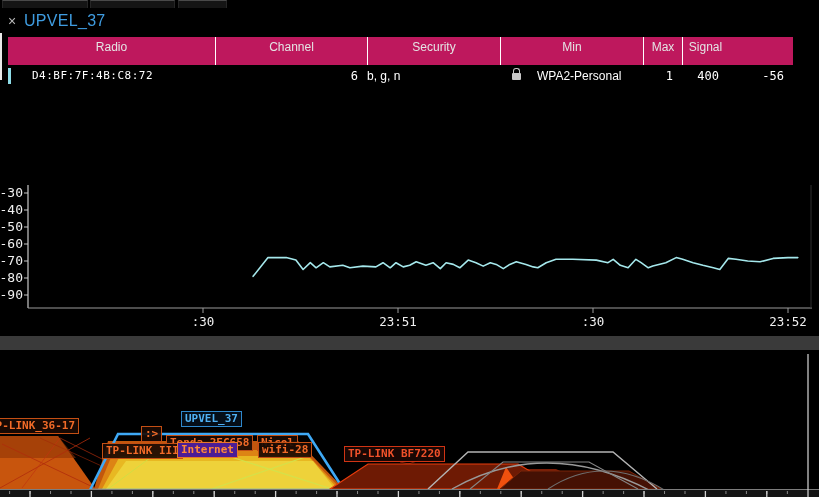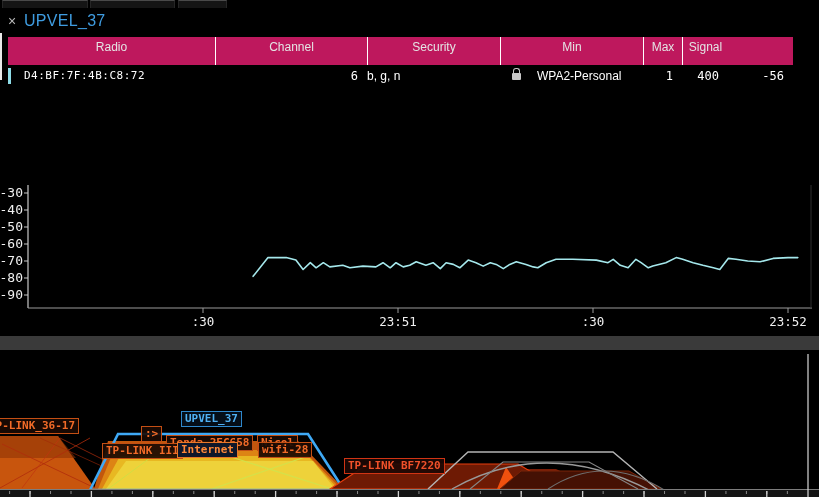--- a/index.html
+++ b/index.html
@@ -19,41 +19,41 @@
   
   #nettable { position:absolute; left:8px; top:37px; width:785px; }
   .trow { display:grid; grid-template-columns:207px 152px 133px 143px 39px 46px 65px; }
   .thead { background:#be185d; height:28px; }
   .thead .cell { color:#e4e4e4; font-size:12px; text-align:center; line-height:21px;
     border-left:1px solid #ffffff; }
   .thead .cell:first-child { border-left:none; }
   .tbody { background:#000; height:22px; position:relative; }
   .tbody .cell { color:#fff; font-size:12px; line-height:22px; white-space:nowrap; overflow:hidden; }
   .mono { font-family:"DejaVu Sans Mono", monospace; }
-  .cell.radio { padding-left:16px; font-size:11px; letter-spacing:.5px; }
+  .cell.radio { padding-left:24px; font-size:11px; letter-spacing:.5px; }
   .cell.r { text-align:right; padding-right:9px; }
   .cell.c { }
   .cell.sec { padding-left:12px; display:flex; align-items:center; gap:16px; }
   #row-accent { position:absolute; left:0; top:3px; width:3px; height:16px; background:#8fdde8; }
   .lock { position:relative; display:inline-block; width:9px; height:7px; background:#c8c8c8;
     border-radius:1px; margin-top:1px; }
   .lock:before { content:''; position:absolute; left:1px; top:-5px; width:5px; height:5px;
     border:1.5px solid #c8c8c8; border-bottom:none; border-radius:3px 3px 0 0; }
   
   svg { position:absolute; left:0; display:block; }
   #timechart { top:80px; }
   #separator { position:absolute; left:0; top:336px; width:819px; height:14px; background:#3a3a3a; }
   #bottom-panel { position:absolute; left:0; top:350px; width:819px; height:147px; overflow:hidden; }
   #chanchart { top:0; }
   .axis-text { font-family:"DejaVu Sans Mono", monospace; fill:#f0f0f0; }
   
   .netlabel { position:absolute; font-family:"DejaVu Sans Mono", monospace; font-size:11px;
     font-weight:bold; line-height:12px; padding:1px 3px; border:1px solid; white-space:nowrap; }
   .lab-orange  { color:#f26b28; border-color:#c44f14; background:rgba(26,10,3,.92); }
-  .lab-orange-bright { color:#ff8838; border-color:#e87828; background:#0f172a; }
+  .lab-orange-bright { color:#ff8838; border-color:#e87828; background:#4c1d95; }
   .lab-blue    { color:#4fb0f2; border-color:#2f88cc; background:rgba(5,15,26,.92); }
   .lab-red     { color:#f0512a; border-color:#d03414; background:rgba(28,8,4,.92); }
 </style>
 </head>
 <body>
 
 <div id="app">
 
   <div class="tabstub" style="left:2px;width:86px;"></div>
   <div class="tabstub" style="left:90px;width:85px;"></div>
@@ -205,17 +205,17 @@
       </svg>
     <div id="channel-labels">
         <div class="netlabel lab-orange" style="left: -15px; top: 68px; z-index: 5;">TP-LINK_36-17</div>
         <div class="netlabel lab-blue" style="left: 181px; top: 61px; z-index: 6;">UPVEL_37</div>
         <div class="netlabel lab-orange" style="left: 141px; top: 76px; z-index: 6;">:&gt;</div>
         <div class="netlabel lab-orange" style="left: 166px; top: 85px; z-index: 3;">Tenda_2EC658</div>
         <div class="netlabel lab-orange" style="left: 257px; top: 85px; z-index: 2;">Nicol</div>
         <div class="netlabel lab-orange" style="left: 102px; top: 93px; z-index: 3;">TP-LINK III</div>
         <div class="netlabel lab-orange-bright" style="left: 177px; top: 92px; z-index: 4;">Internet</div>
         <div class="netlabel lab-orange" style="left: 258px; top: 92px; z-index: 4;">wifi-28</div>
-        <div class="netlabel lab-red" style="left: 344px; top: 96px; z-index: 5; margin-top: 12px;">TP-LINK BF7220</div>
+        <div class="netlabel lab-red" style="left: 344px; top: 96px; z-index: 5;">TP-LINK BF7220</div>
       </div>
   </div>
 
 </div>
 
 </body></html>

